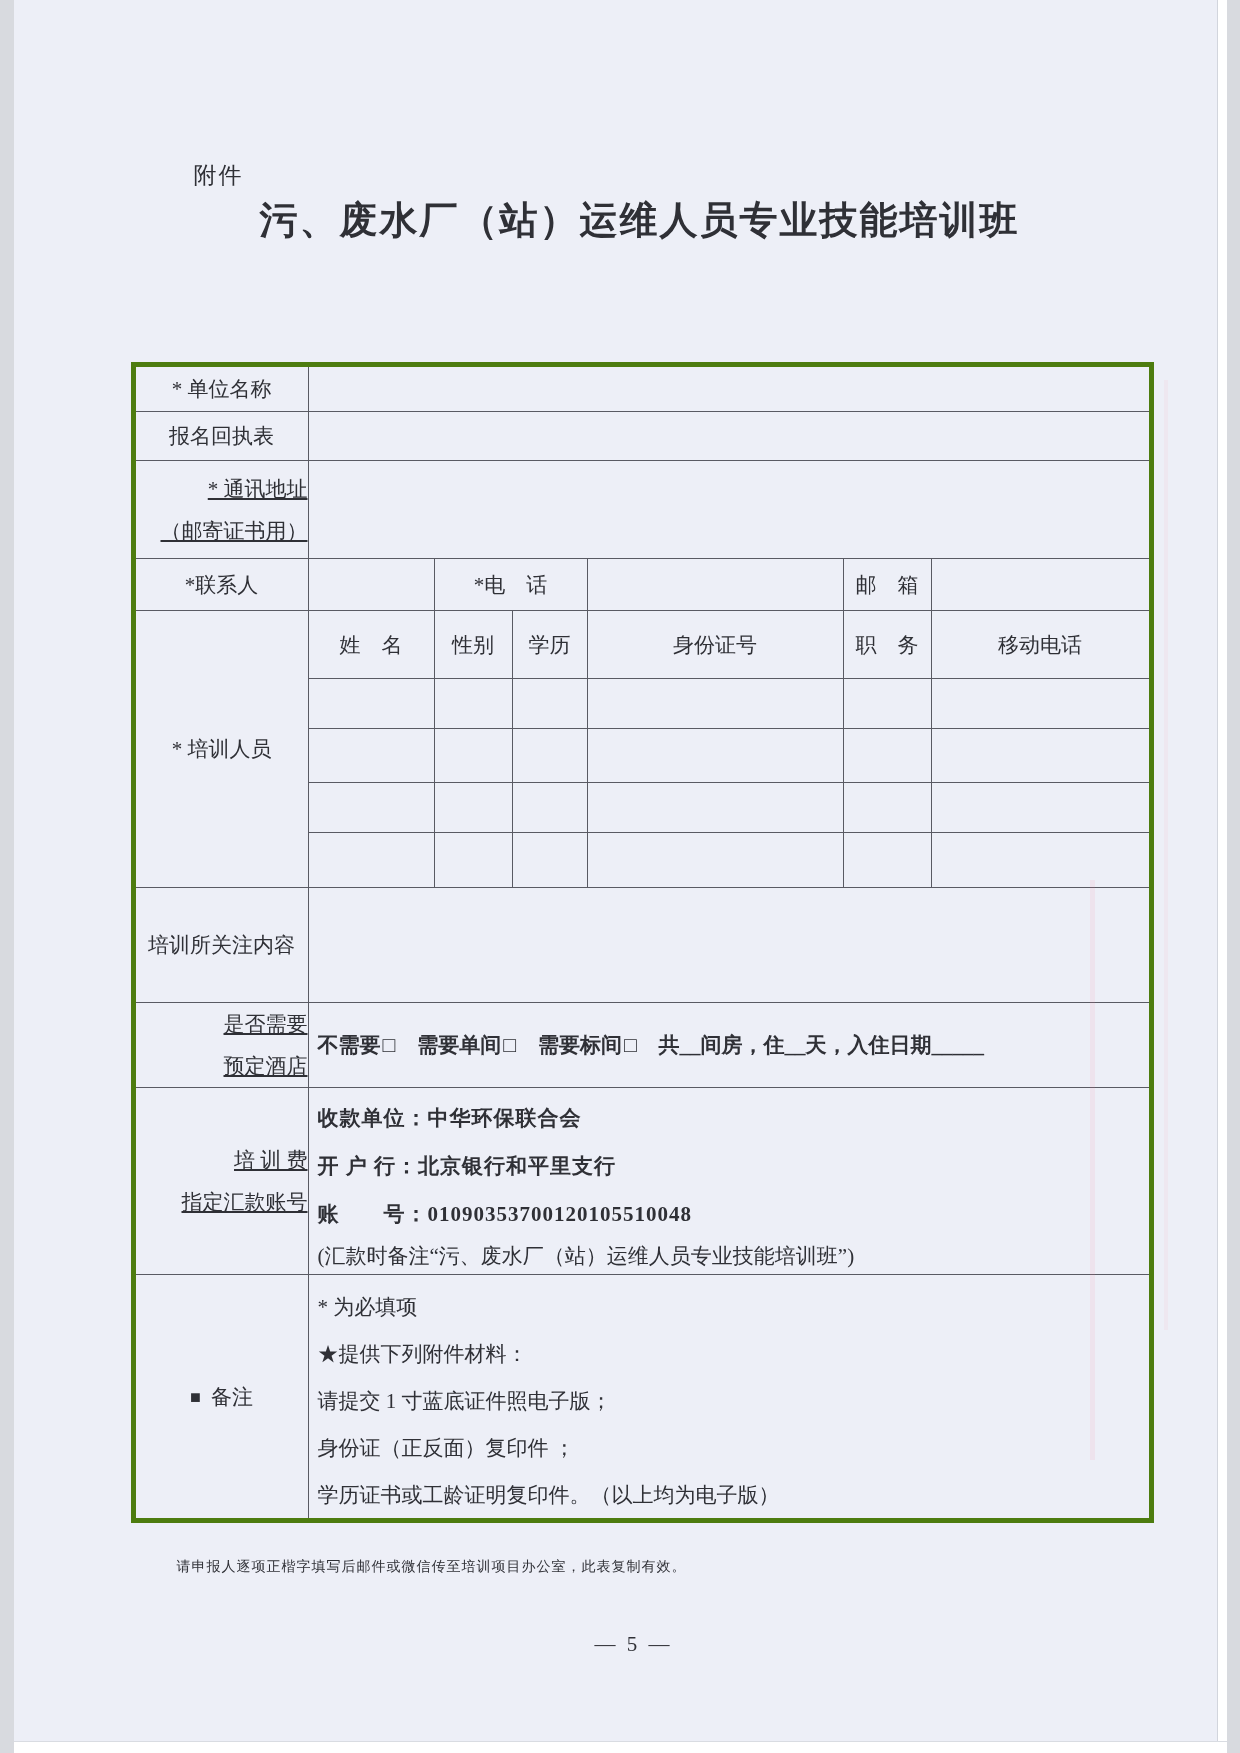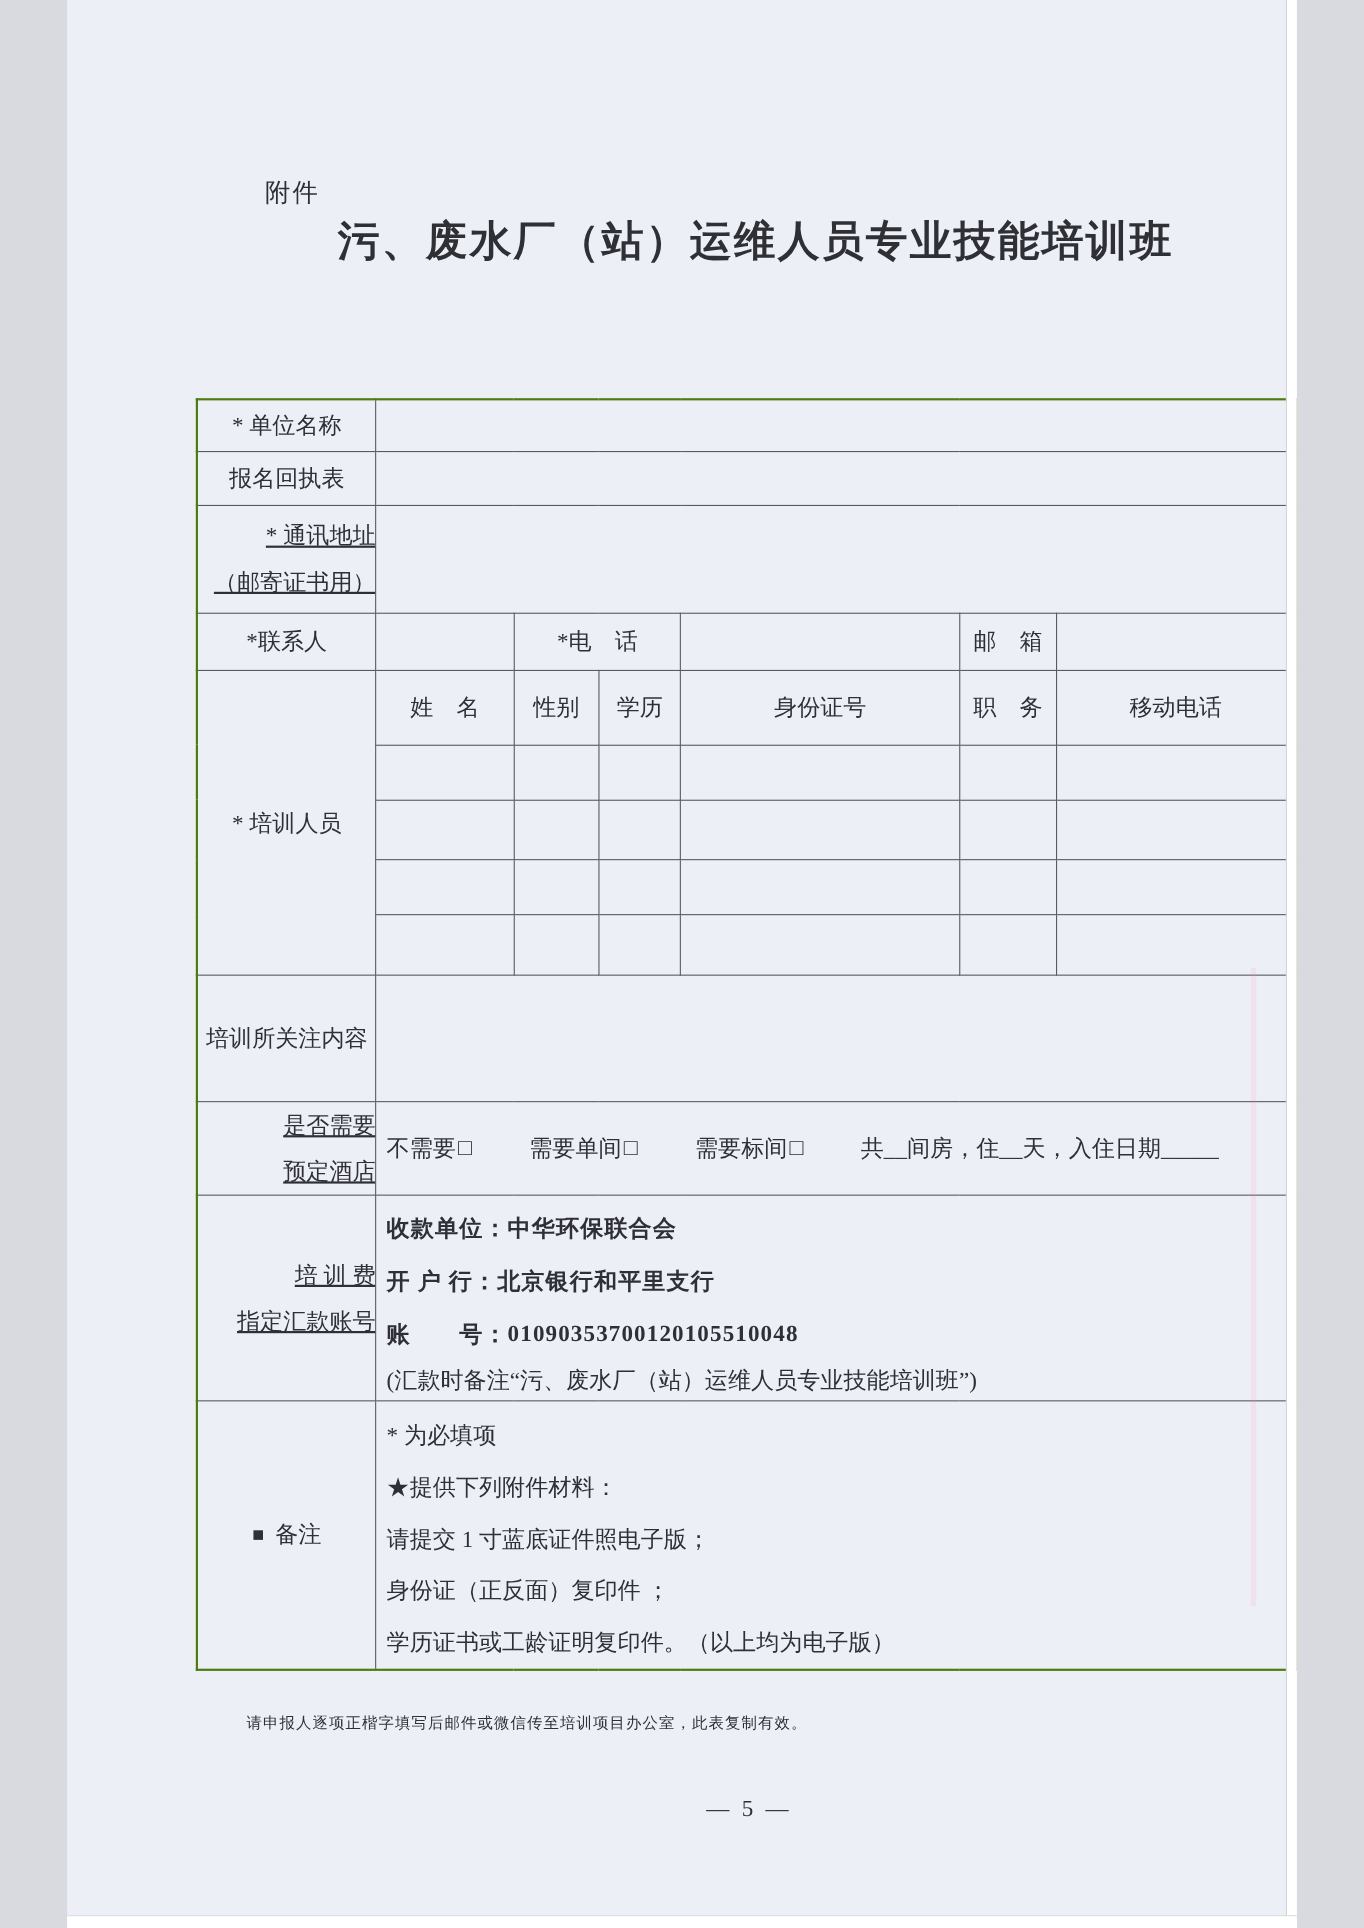--- a/index.html
+++ b/index.html
@@ -1,18 +1,18 @@
 <!DOCTYPE html>
 <html><head>
 <meta charset="utf-8">
 <style>
   html,body { margin:0; padding:0; background:#d8dadf; }
   .page {
     position:relative;
-    width:1118px; height:1753px;
+    width:1213px; height:1753px;
     margin:0 auto;
     background:#edeff7;
     overflow:hidden;
     font-family:"Liberation Serif","DejaVu Serif",serif;
     color:#2f3036;
   }
   
   .edge-right { position:absolute; right:0; top:0; width:9px; height:100%; background:#ffffff; border-left:1px solid #d2d5dd; }
   .edge-bottom { position:absolute; left:0; bottom:0; width:100%; height:11px; background:#ffffff; border-top:1px solid #d9dce2; }
   .pink-streak-1 { position:absolute; left:1076px; top:880px; width:5px; height:580px; background:rgba(255,130,155,0.10); }
@@ -22,21 +22,21 @@
 
   .title-block {
     position:absolute; left:117px; top:196px; width:1018px;
     text-align:center; font-weight:bold; font-size:38px; line-height:48px;
     letter-spacing:2px;
   }
 
   table.form-table {
     position:absolute; left:117px; top:362px;
     border-collapse:collapse; table-layout:fixed;
-    border:2px solid #4d7c0f;
+    border:5px solid #4d7c0f;
   }
   table.form-table td {
     border:1px solid #595a63;
     font-size:21px;
     padding:0;
     vertical-align:middle;
     overflow:hidden;
   }
   .lbl { text-align:center; }
   .lbl2 { text-align:right; line-height:42px;text-decoration:underline; }
@@ -49,21 +49,21 @@
   tr.r5  { height:68px; }
   tr.r6  { height:50px; }
   tr.r7  { height:54px; }
   tr.r8  { height:50px; }
   tr.r9  { height:55px; }
   tr.r10 { height:115px;padding-left:33px; }
   tr.r11 { height:83px; }
   tr.r12 { height:181px; }
   tr.r13 { height:244px; }
 
-  .hotel-cell { display:flex; align-items:center; gap:52px; padding-left:9px; white-space:nowrap; }
+  .hotel-cell { display:flex; align-items:center; gap:22px; padding-left:9px; white-space:nowrap;font-weight:bold; }
   .hotel-opt { display:inline-flex; align-items:center; }
   .chk { display:inline-block; margin-left:2px; }
 
   .fee-cell { padding:6px 0 0 9px; }
   .fee-line { height:48px; display:flex; align-items:center; font-weight:bold; letter-spacing:1px; }
   .fee-line.note { height:36px; font-weight:normal; letter-spacing:0; }
 
   .remarks-cell { padding:8px 0 0 9px; }
   .remark-line { height:47px; display:flex; align-items:center; }
 

